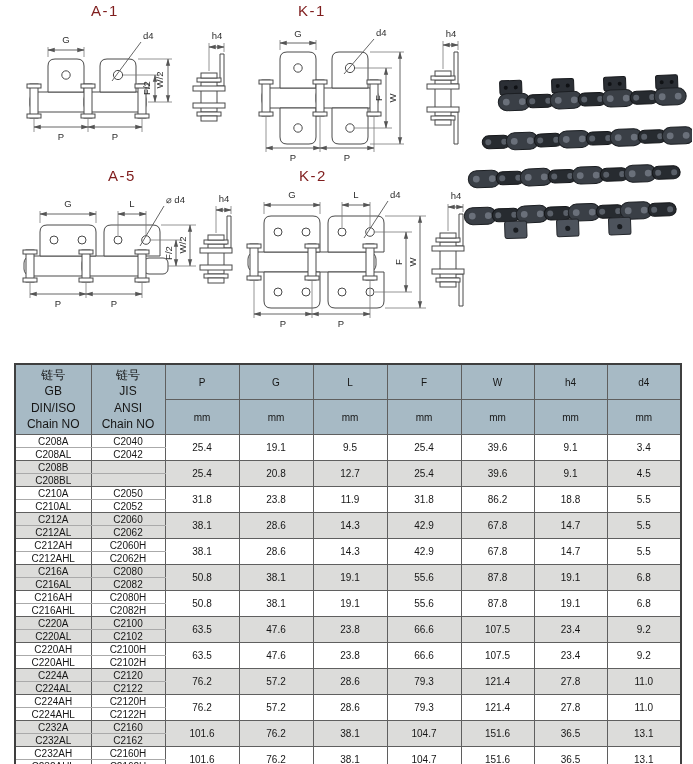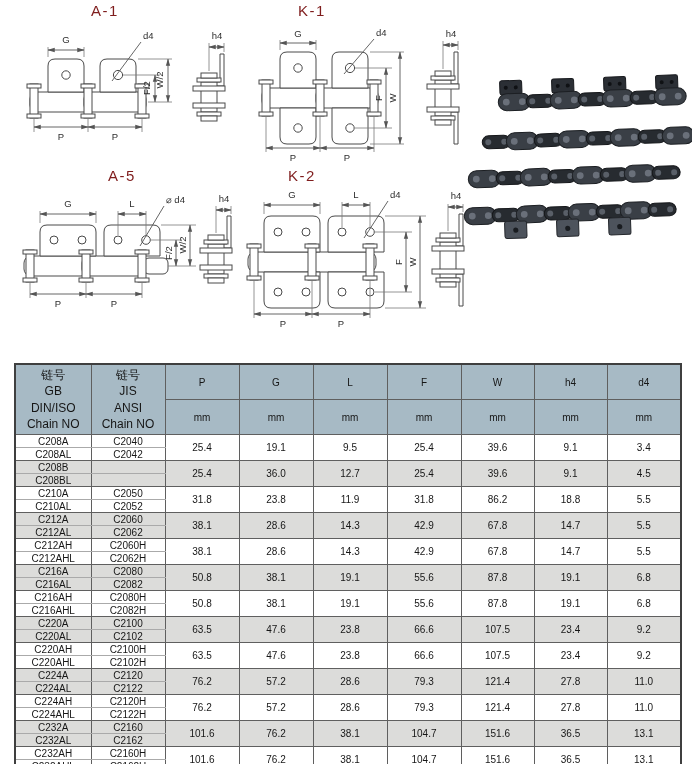--- a/index.html
+++ b/index.html
@@ -23,21 +23,21 @@
   .spec tr.sh td{background:#dcdcda;}
 </style>
 </head>
 <body>
 
 <div class="page">
 
   <div class="diag-title" style="left:65px;top:2px">A-1</div>
   <div class="diag-title" style="left:272px;top:2px">K-1</div>
   <div class="diag-title" style="left:82px;top:167px">A-5</div>
-  <div class="diag-title" style="left:262px;top:167px">K-2</div>
+  <div class="diag-title" style="left:273px;top:167px">K-2</div>
 
   <svg style="left:20px;top:26px" width="215" height="118" viewBox="0 0 215 118">
     <defs>
         <marker id="m1" markerWidth="8" markerHeight="7" refX="7.5" refY="3" orient="auto">
           <path d="M0,0.6 L8,3 L0,5.4 z" fill="#555"></path>
         </marker>
       </defs>
     <g>
       <rect class="ol" x="10" y="66" width="62" height="20" rx="7"></rect>
       <rect class="ol" x="64" y="66" width="62" height="20" rx="7"></rect>
@@ -483,21 +483,21 @@
         </tr>
       <tr class="rb">
           <td class="nm">C208AL</td>
           <td class="nm">C2042</td>
         </tr>
 
       <tr class="ra sh">
           <td class="nm">C208B</td>
           <td class="nm"></td>
           <td class="vl" rowspan="2">25.4</td>
-          <td class="vl" rowspan="2">36.0</td>
+          <td class="vl" rowspan="2">20.8</td>
           <td class="vl" rowspan="2">12.7</td>
           <td class="vl" rowspan="2">25.4</td>
           <td class="vl" rowspan="2">39.6</td>
           <td class="vl" rowspan="2">9.1</td>
           <td class="vl" rowspan="2">4.5</td>
         </tr>
       <tr class="rb sh">
           <td class="nm">C208BL</td>
           <td class="nm"></td>
         </tr>

